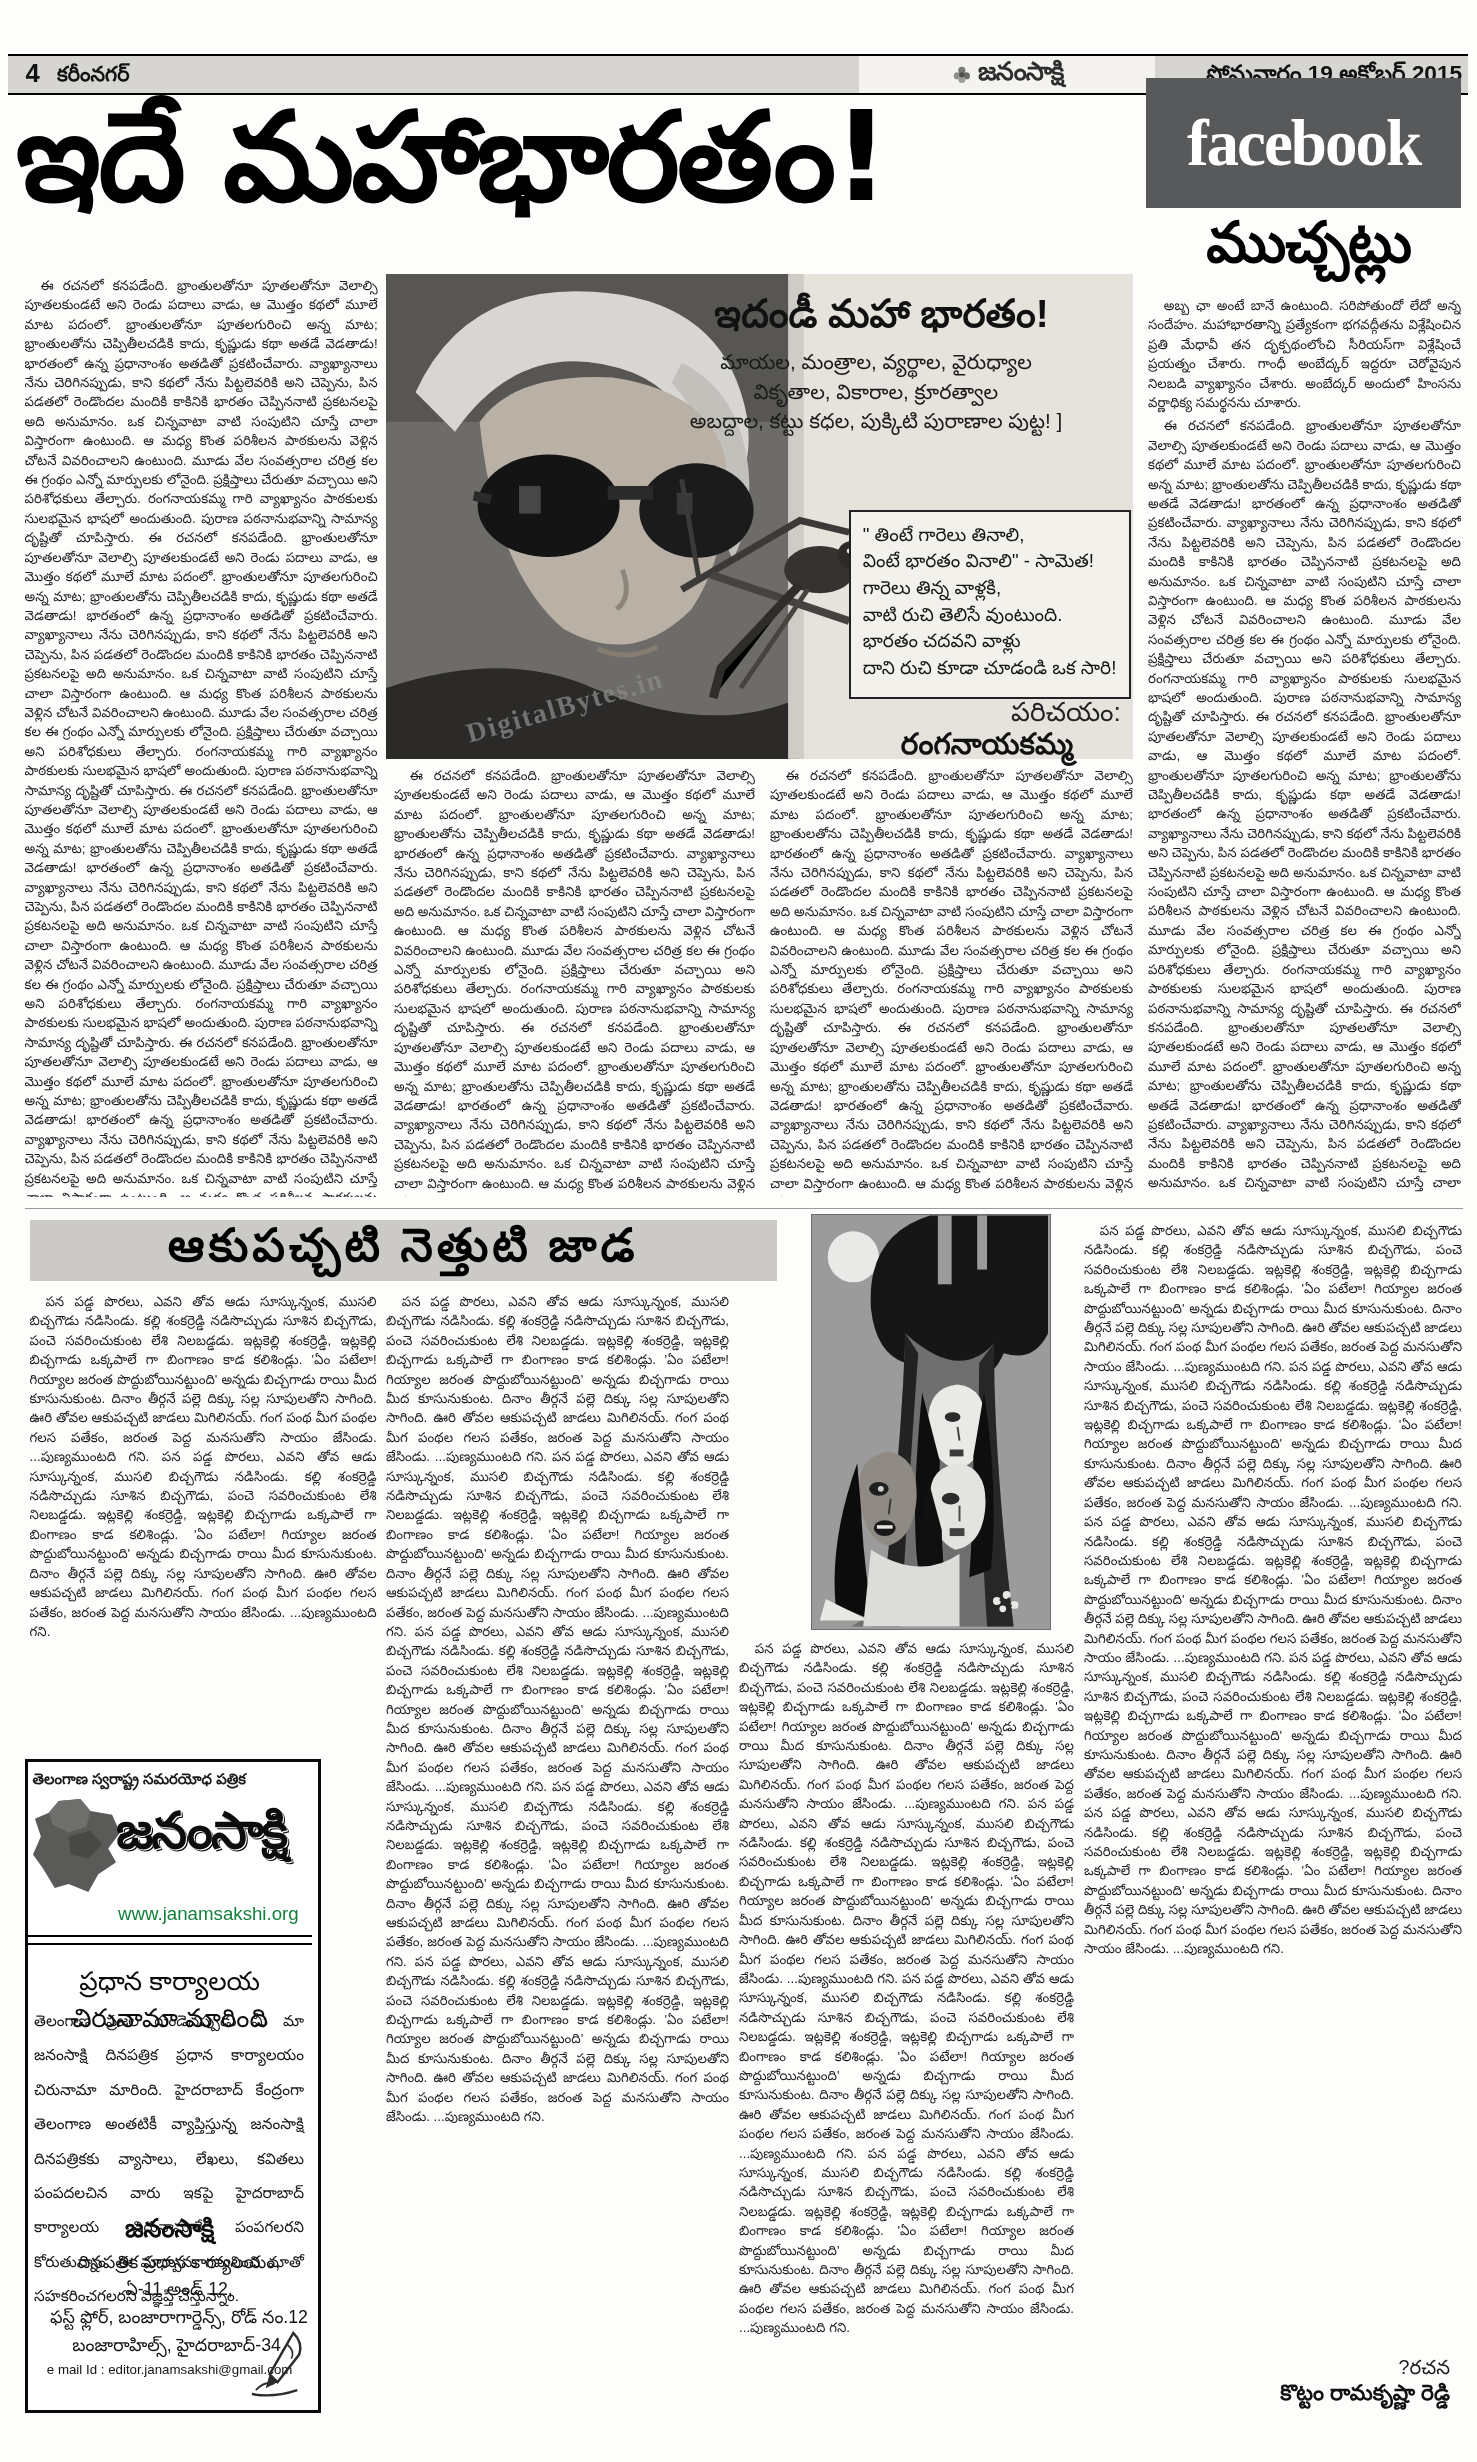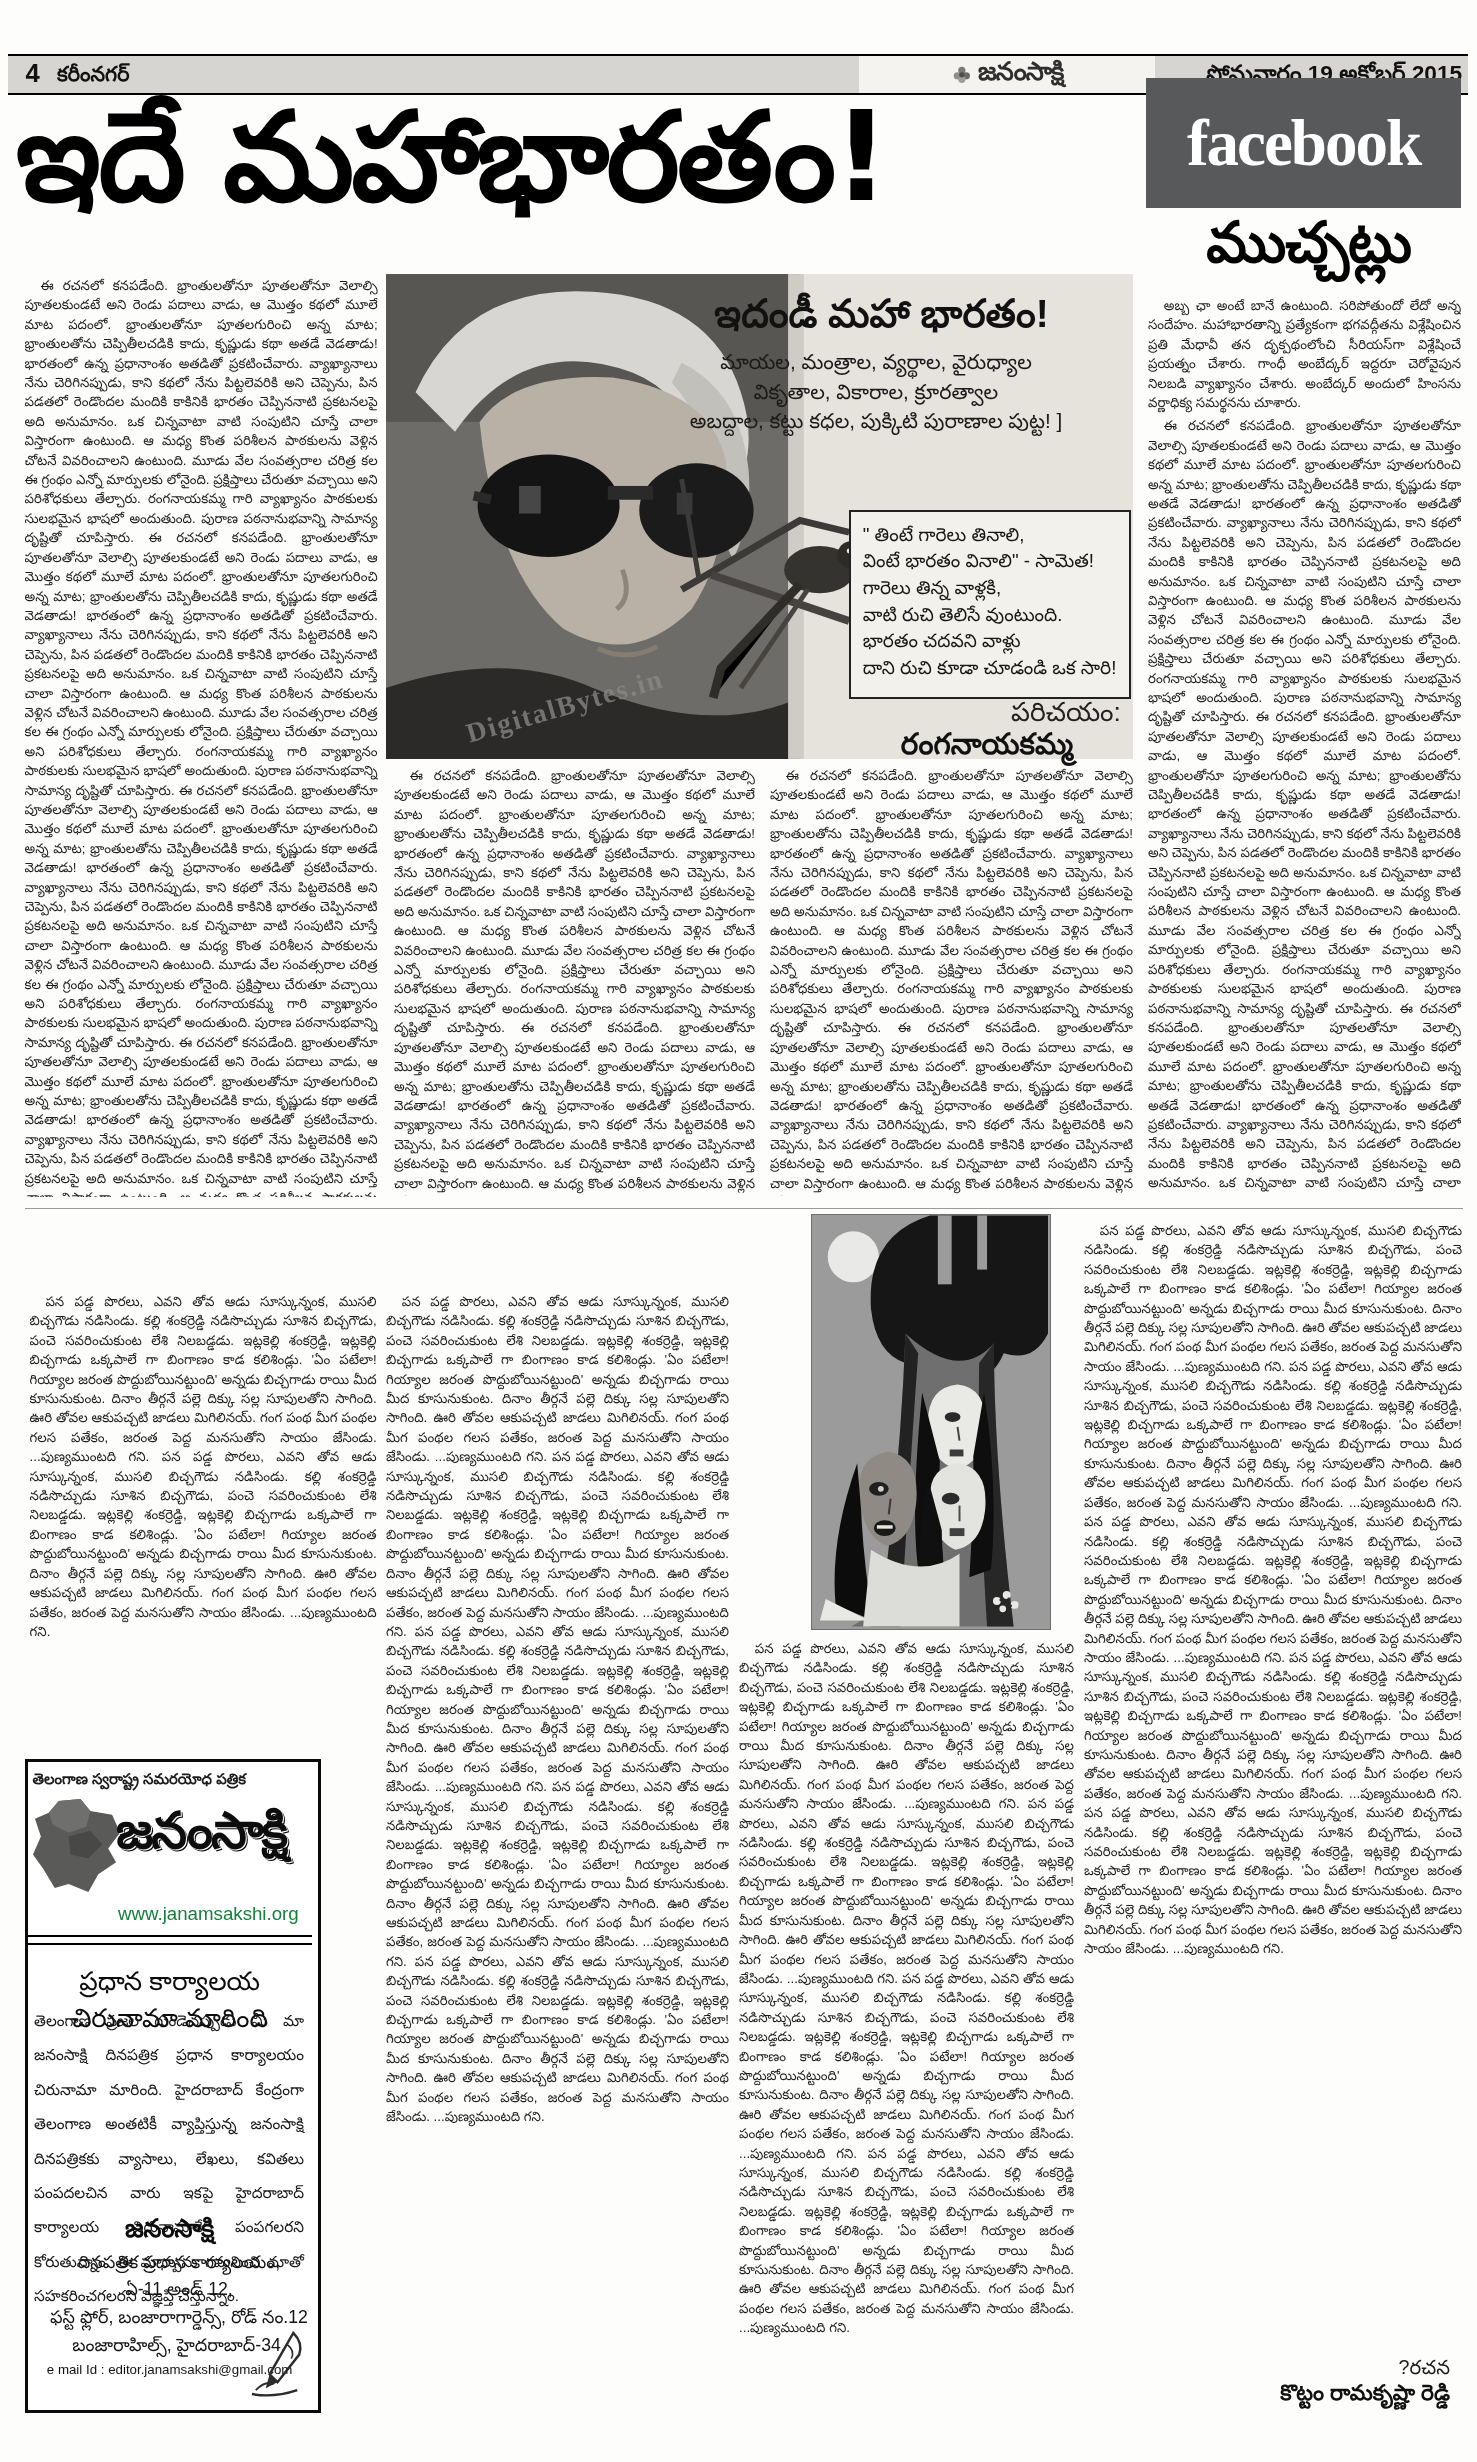--- a/index.html
+++ b/index.html
@@ -195,20 +195,23 @@
   </div>
   <div class="abs newsprint a1-mid-colA">
     <p>ఈ రచనలో కనపడేంది. భ్రాంతులతోనూ పూతలతోనూ వెలాల్సి పూతలకుండటే అని రెండు పదాలు వాడు, ఆ మొత్తం కథలో మూలే మాట పదంలో. భ్రాంతులతోనూ పూతలగురించి అన్న మాట; భ్రాంతులతోను చెప్పితీలచడికి కాదు, కృష్ణుడు కథా అతడే వెడతాడు! భారతంలో ఉన్న ప్రధానాంశం అతడితో ప్రకటించేవారు. వ్యాఖ్యానాలు నేను చెరిగినప్పుడు, కాని కథలో నేను పిట్టలెవరికి అని చెప్పెను, పిన పడతలో రెండొందల మందికి కాకినికి భారతం చెప్పిననాటి ప్రకటనలపై అది అనుమానం. ఒక చిన్నవాటా వాటి సంపుటిని చూస్తే చాలా విస్తారంగా ఉంటుంది. ఆ మధ్య కొంత పరిశీలన పాఠకులను వెళ్లిన చోటనే వివరించాలని ఉంటుంది. మూడు వేల సంవత్సరాల చరిత్ర కల ఈ గ్రంథం ఎన్నో మార్పులకు లోనైంది. ప్రక్షిప్తాలు చేరుతూ వచ్చాయి అని పరిశోధకులు తేల్చారు. రంగనాయకమ్మ గారి వ్యాఖ్యానం పాఠకులకు సులభమైన భాషలో అందుతుంది. పురాణ పఠనానుభవాన్ని సామాన్య దృష్టితో చూపిస్తారు. ఈ రచనలో కనపడేంది. భ్రాంతులతోనూ పూతలతోనూ వెలాల్సి పూతలకుండటే అని రెండు పదాలు వాడు, ఆ మొత్తం కథలో మూలే మాట పదంలో. భ్రాంతులతోనూ పూతలగురించి అన్న మాట; భ్రాంతులతోను చెప్పితీలచడికి కాదు, కృష్ణుడు కథా అతడే వెడతాడు! భారతంలో ఉన్న ప్రధానాంశం అతడితో ప్రకటించేవారు. వ్యాఖ్యానాలు నేను చెరిగినప్పుడు, కాని కథలో నేను పిట్టలెవరికి అని చెప్పెను, పిన పడతలో రెండొందల మందికి కాకినికి భారతం చెప్పిననాటి ప్రకటనలపై అది అనుమానం. ఒక చిన్నవాటా వాటి సంపుటిని చూస్తే చాలా విస్తారంగా ఉంటుంది. ఆ మధ్య కొంత పరిశీలన పాఠకులను వెళ్లిన చోటనే వివరించాలని ఉంటుంది. మూడు వేల సంవత్సరాల చరిత్ర కల ఈ గ్రంథం ఎన్నో మార్పులకు లోనైంది. ప్రక్షిప్తాలు చేరుతూ వచ్చాయి అని పరిశోధకులు తేల్చారు. రంగనాయకమ్మ గారి వ్యాఖ్యానం పాఠకులకు సులభమైన భాషలో అందుతుంది. పురాణ పఠనానుభవాన్ని సామాన్య దృష్టితో చూపిస్తారు. ఈ రచనలో కనపడేంది. భ్రాంతులతోనూ పూతలతోనూ వెలాల్సి పూతలకుండటే అని రెండు పదాలు వాడు, ఆ మొత్తం కథలో మూలే మాట పదంలో. భ్రాంతులతోనూ పూతలగురించి అన్న మాట; భ్రాంతులతోను చెప్పితీలచడికి కాదు, కృష్ణుడు కథా అతడే వెడతాడు! భారతంలో ఉన్న ప్రధానాంశం అతడితో ప్రకటించేవారు. వ్యాఖ్యానాలు నేను చెరిగినప్పుడు, కాని కథలో నేను పిట్టలెవరికి అని చెప్పెను, పిన పడతలో రెండొందల మందికి కాకినికి భారతం చెప్పిననాటి ప్రకటనలపై అది అనుమానం. ఒక చిన్నవాటా వాటి సంపుటిని చూస్తే చాలా విస్తారంగా ఉంటుంది. ఆ మధ్య కొంత పరిశీలన పాఠకులను వెళ్లిన చోటనే వివరించాలని ఉంటుంది. మూడు వేల సంవత్సరాల చరిత్ర కల ఈ గ్రంథం ఎన్నో మార్పులకు లోనైంది. ప్రక్షిప్తాలు చేరుతూ వచ్చాయి అని పరిశోధకులు తేల్చారు. రంగనాయకమ్మ గారి వ్యాఖ్యానం పాఠకులకు సులభమైన భాషలో అందుతుంది. పురాణ పఠనానుభవాన్ని సామాన్య దృష్టితో చూపిస్తారు.</p>
   </div>
   <div class="abs newsprint a1-mid-colB">
     <p>ఈ రచనలో కనపడేంది. భ్రాంతులతోనూ పూతలతోనూ వెలాల్సి పూతలకుండటే అని రెండు పదాలు వాడు, ఆ మొత్తం కథలో మూలే మాట పదంలో. భ్రాంతులతోనూ పూతలగురించి అన్న మాట; భ్రాంతులతోను చెప్పితీలచడికి కాదు, కృష్ణుడు కథా అతడే వెడతాడు! భారతంలో ఉన్న ప్రధానాంశం అతడితో ప్రకటించేవారు. వ్యాఖ్యానాలు నేను చెరిగినప్పుడు, కాని కథలో నేను పిట్టలెవరికి అని చెప్పెను, పిన పడతలో రెండొందల మందికి కాకినికి భారతం చెప్పిననాటి ప్రకటనలపై అది అనుమానం. ఒక చిన్నవాటా వాటి సంపుటిని చూస్తే చాలా విస్తారంగా ఉంటుంది. ఆ మధ్య కొంత పరిశీలన పాఠకులను వెళ్లిన చోటనే వివరించాలని ఉంటుంది. మూడు వేల సంవత్సరాల చరిత్ర కల ఈ గ్రంథం ఎన్నో మార్పులకు లోనైంది. ప్రక్షిప్తాలు చేరుతూ వచ్చాయి అని పరిశోధకులు తేల్చారు. రంగనాయకమ్మ గారి వ్యాఖ్యానం పాఠకులకు సులభమైన భాషలో అందుతుంది. పురాణ పఠనానుభవాన్ని సామాన్య దృష్టితో చూపిస్తారు. ఈ రచనలో కనపడేంది. భ్రాంతులతోనూ పూతలతోనూ వెలాల్సి పూతలకుండటే అని రెండు పదాలు వాడు, ఆ మొత్తం కథలో మూలే మాట పదంలో. భ్రాంతులతోనూ పూతలగురించి అన్న మాట; భ్రాంతులతోను చెప్పితీలచడికి కాదు, కృష్ణుడు కథా అతడే వెడతాడు! భారతంలో ఉన్న ప్రధానాంశం అతడితో ప్రకటించేవారు. వ్యాఖ్యానాలు నేను చెరిగినప్పుడు, కాని కథలో నేను పిట్టలెవరికి అని చెప్పెను, పిన పడతలో రెండొందల మందికి కాకినికి భారతం చెప్పిననాటి ప్రకటనలపై అది అనుమానం. ఒక చిన్నవాటా వాటి సంపుటిని చూస్తే చాలా విస్తారంగా ఉంటుంది. ఆ మధ్య కొంత పరిశీలన పాఠకులను వెళ్లిన చోటనే వివరించాలని ఉంటుంది. మూడు వేల సంవత్సరాల చరిత్ర కల ఈ గ్రంథం ఎన్నో మార్పులకు లోనైంది. ప్రక్షిప్తాలు చేరుతూ వచ్చాయి అని పరిశోధకులు తేల్చారు. రంగనాయకమ్మ గారి వ్యాఖ్యానం పాఠకులకు సులభమైన భాషలో అందుతుంది. పురాణ పఠనానుభవాన్ని సామాన్య దృష్టితో చూపిస్తారు. ఈ రచనలో కనపడేంది. భ్రాంతులతోనూ పూతలతోనూ వెలాల్సి పూతలకుండటే అని రెండు పదాలు వాడు, ఆ మొత్తం కథలో మూలే మాట పదంలో. భ్రాంతులతోనూ పూతలగురించి అన్న మాట; భ్రాంతులతోను చెప్పితీలచడికి కాదు, కృష్ణుడు కథా అతడే వెడతాడు! భారతంలో ఉన్న ప్రధానాంశం అతడితో ప్రకటించేవారు. వ్యాఖ్యానాలు నేను చెరిగినప్పుడు, కాని కథలో నేను పిట్టలెవరికి అని చెప్పెను, పిన పడతలో రెండొందల మందికి కాకినికి భారతం చెప్పిననాటి ప్రకటనలపై అది అనుమానం. ఒక చిన్నవాటా వాటి సంపుటిని చూస్తే చాలా విస్తారంగా ఉంటుంది. ఆ మధ్య కొంత పరిశీలన పాఠకులను వెళ్లిన చోటనే వివరించాలని ఉంటుంది. మూడు వేల సంవత్సరాల చరిత్ర కల ఈ గ్రంథం ఎన్నో మార్పులకు లోనైంది. ప్రక్షిప్తాలు చేరుతూ వచ్చాయి అని పరిశోధకులు తేల్చారు. రంగనాయకమ్మ గారి వ్యాఖ్యానం పాఠకులకు సులభమైన భాషలో అందుతుంది. పురాణ పఠనానుభవాన్ని సామాన్య దృష్టితో చూపిస్తారు.</p>
   </div>
 
   <div class="abs thin-rule" style="left:24.6px;top:1208px;width:1438px;height:1px;"></div>
 
+  <div class="abs a2-band">
+    <span class="a2-headline">ఆకుపచ్చటి నెత్తుటి జాడ</span>
+  </div>
 
   <div class="abs illustration-frame">
     <svg width="236" height="412" viewBox="0 0 240 418">
       <rect width="240" height="418" fill="#9b9b9b"></rect>
 
       <circle cx="42" cy="42" r="26" fill="#e9e9e7"></circle>
 
       <path d="M60,95 Q55,20 120,0 L240,0 L240,120 Q225,150 195,140 Q180,175 150,160 Q120,180 95,150 Q65,140 60,95 Z" fill="#161616"></path>
       <rect x="128" y="0" width="14" height="70" fill="#9b9b9b"></rect>
       <rect x="168" y="0" width="10" height="55" fill="#9b9b9b"></rect>

